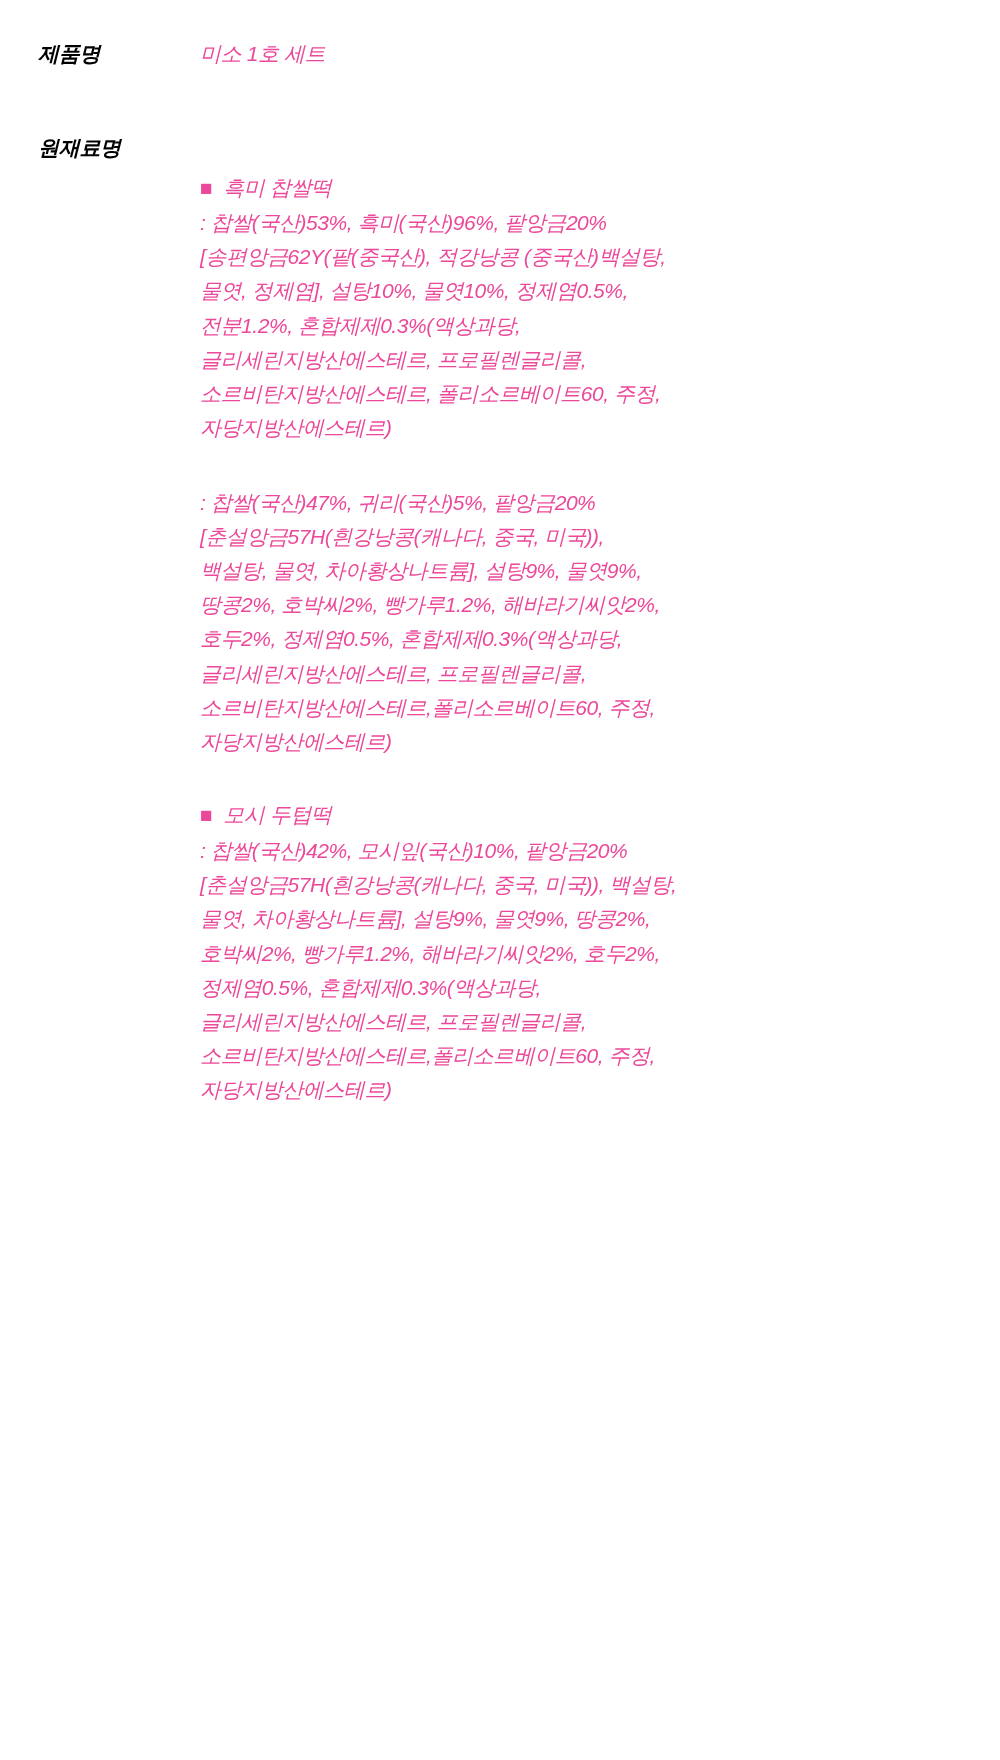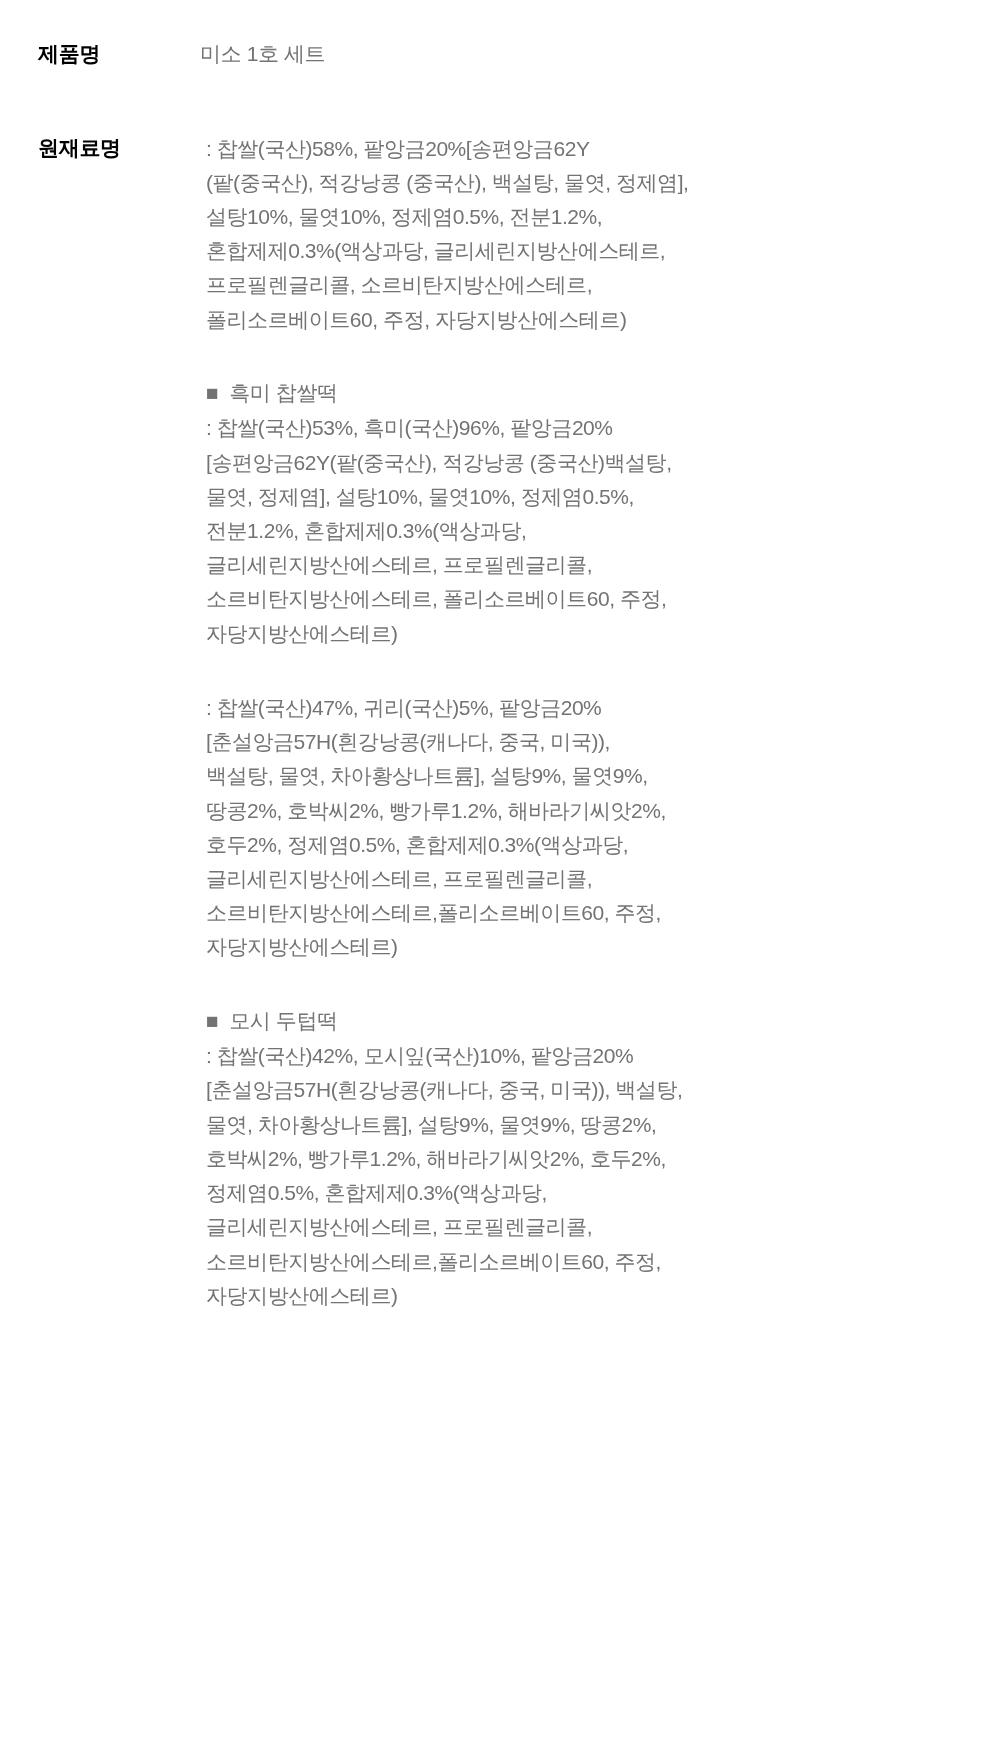--- a/index.html
+++ b/index.html
@@ -13,53 +13,53 @@
     font-family: "Liberation Sans", "DejaVu Sans", sans-serif;
     color: #0d0d0d;
     -webkit-font-smoothing: antialiased;
   }
   .page {
     width: 908px;
     min-height: 1760px;
     box-sizing: border-box;
     padding: 30px 0 40px 0;
     position: relative;
+    font-style: italic;
   }
   .row {
     display: flex;
     align-items: flex-start;
     width: 100%;
     box-sizing: border-box;
   }
   .row-product {
     padding-top: 8px;
   }
   .row-ingredients {
     padding-top: 62px;
-    gap: 6px;
   }
   .label-cell {
     width: 200px;
     flex: 0 0 200px;
     box-sizing: border-box;
     padding-left: 38px;
     font-size: 21px;
     font-weight: bold;
     line-height: 1.5;
     letter-spacing: -0.3px;
     color: #000000;
   }
   .value-cell {
     flex: 1 1 auto;
     box-sizing: border-box;
     padding-right: 40px;
     font-size: 21px;
     line-height: 1.55;
     letter-spacing: -0.4px;
-    color: #737373;
+    color: #ec4899;
   }
   .product-name {
     font-size: 21px;
     line-height: 1.5;
     letter-spacing: -0.4px;
   }
   .ing-group {
     margin-bottom: 40px;
   }
   .ing-group:last-child {
@@ -90,26 +90,20 @@
     <div class="value-cell">
       <div class="product-name">미소 1호 세트</div>
     </div>
   </div>
 
   <div class="row row-ingredients">
     <div class="label-cell">원재료명</div>
     <div class="value-cell">
 
       <div class="ing-group">
-        <div class="ing-body">: 찹쌀(국산)58%, 팥앙금20%[송편앙금62Y
-(팥(중국산), 적강낭콩 (중국산), 백설탕, 물엿, 정제염],
-설탕10%, 물엿10%, 정제염0.5%, 전분1.2%,
-혼합제제0.3%(액상과당, 글리세린지방산에스테르,
-프로필렌글리콜, 소르비탄지방산에스테르,
-폴리소르베이트60, 주정, 자당지방산에스테르)</div>
       </div>
 
       <div class="ing-group">
         <div class="ing-title">■  흑미 찹쌀떡</div>
         <div class="ing-body">: 찹쌀(국산)53%, 흑미(국산)96%, 팥앙금20%
 [송편앙금62Y(팥(중국산), 적강낭콩 (중국산)백설탕,
 물엿, 정제염], 설탕10%, 물엿10%, 정제염0.5%,
 전분1.2%, 혼합제제0.3%(액상과당,
 글리세린지방산에스테르, 프로필렌글리콜,
 소르비탄지방산에스테르, 폴리소르베이트60, 주정,

